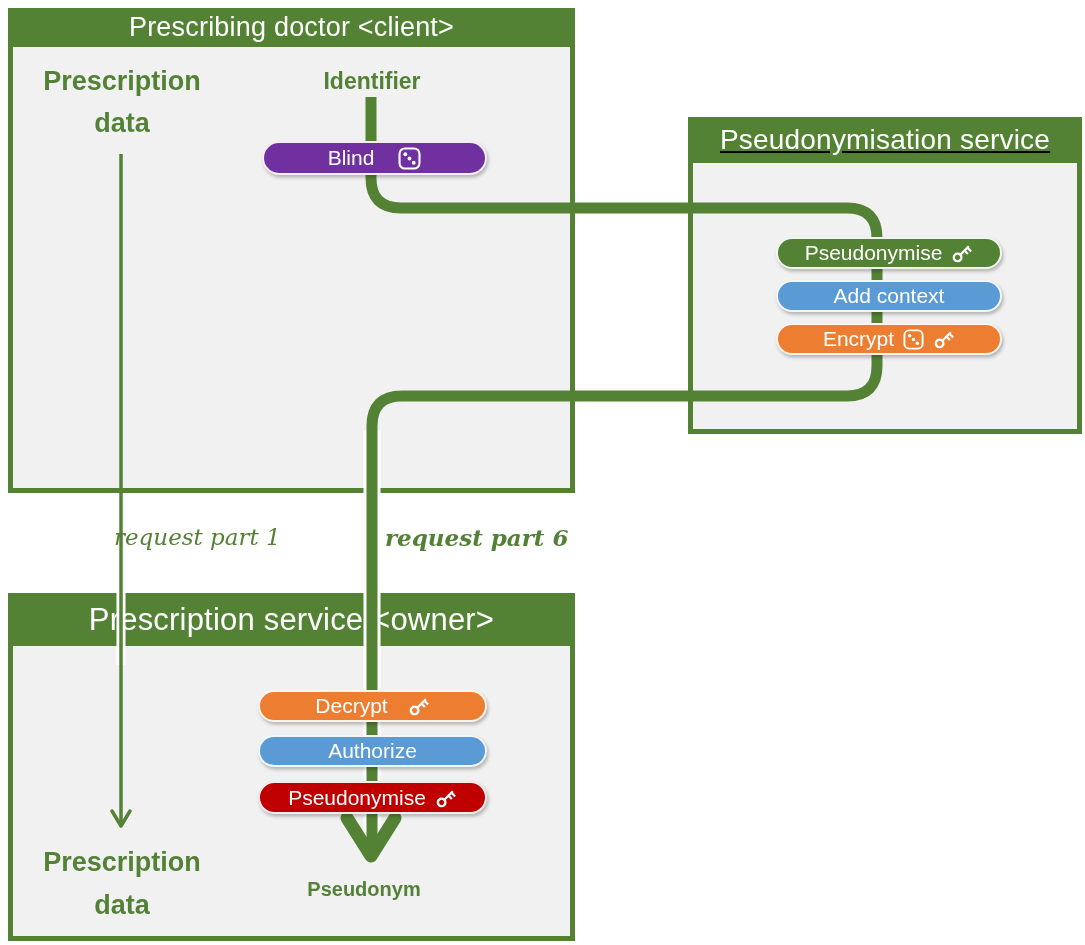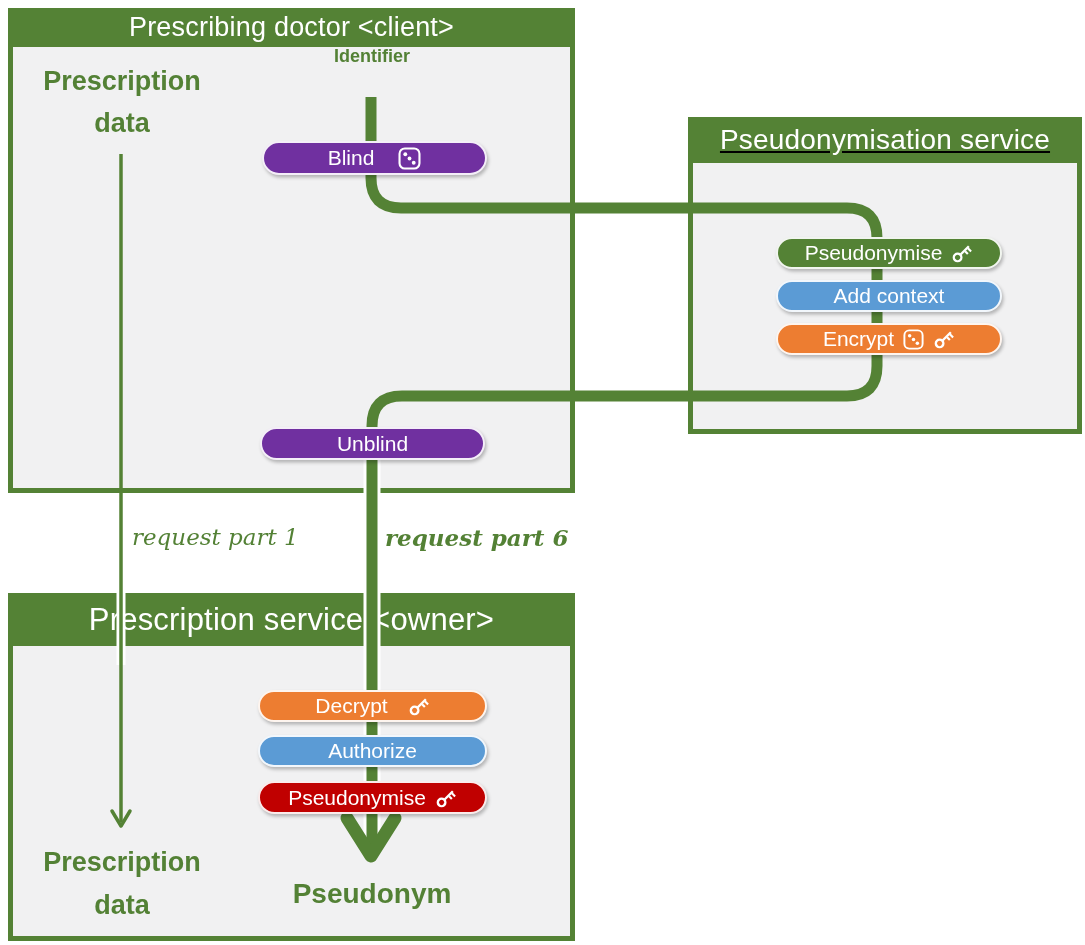--- a/index.html
+++ b/index.html
@@ -40,25 +40,25 @@
   #pill-pseudonymise-svc{left:776px;top:237px;width:226px;height:32px;background:var(--green);}
   #pill-add-context{left:776px;top:280px;width:226px;height:32px;background:var(--blue);}
   #pill-encrypt{left:776px;top:323px;width:226px;height:32px;background:var(--orange);}
   #pill-decrypt{left:258px;top:690px;width:229px;height:32px;background:var(--orange);gap:20px;text-align:center;}
   #pill-authorize{left:258px;top:735px;width:229px;height:32px;background:var(--blue);}
   #pill-pseudonymise-owner{left:258px;top:781px;width:229px;height:33px;background:var(--red);}
 
   
   .lbl{position:absolute;z-index:3;color:var(--green-text);font-weight:bold;text-align:center;}
   #lbl-presc-top{left:22px;top:60px;width:200px;font-size:27px;line-height:42px;}
-  #lbl-identifier{left:272px;top:46px;width:200px;font-size:18px;}
+  #lbl-identifier{left:272px;top:68px;width:200px;font-size:23px;}
   #lbl-presc-bottom{left:22px;top:841px;width:200px;font-size:27px;line-height:43px;}
-  #lbl-pseudonym{left:272px;top:878px;width:200px;font-size:28px;}
+  #lbl-pseudonym{left:264px;top:878px;width:200px;font-size:20px;}
   .req{position:absolute;z-index:3;color:var(--green-text);font-family:"DejaVu Serif",serif;font-style:italic;font-size:23px;white-space:nowrap;}
-  #lbl-req1{left:132px;top:524px;font-weight:normal;}
+  #lbl-req1{left:114px;top:524px;font-weight:normal;}
   #lbl-req2{left:385px;top:524px;font-weight:bold;}
 </style>
 </head>
 <body>
 
 <div class="stage">
 
   <div class="box" id="box-client">
     <div class="box-header">Prescribing doctor &lt;client&gt;</div>
     <div class="box-body"></div>
@@ -95,23 +95,20 @@
   <div class="pill" id="pill-blind">
     <span>Blind</span>
     <span class="ic">
       <svg width="23" height="23" viewBox="0 0 24 24">
         <rect x="1.6" y="1.6" width="20.8" height="20.8" rx="5.5" fill="none" stroke="#fff" stroke-width="2.2"></rect>
         <circle cx="7.6" cy="7.6" r="2" fill="#fff"></circle>
           <circle cx="12" cy="12" r="2" fill="#fff"></circle>
           <circle cx="16.4" cy="16.4" r="2" fill="#fff"></circle>
       </svg>
     </span>
-  </div>
-  <div class="pill" id="pill-unblind">
-    <span>Unblind</span>
   </div>
 
   <div class="pill" id="pill-pseudonymise-svc">
     <span>Pseudonymise</span>
     <span class="ic">
       <svg width="22" height="22" viewBox="0 0 24 24">
         <g transform="rotate(-45 12 12)" stroke="#fff" fill="#fff">
           <circle cx="5.2" cy="12" r="4.1" fill="none" stroke-width="2.6"></circle>
           <rect x="9" y="10.8" width="13.5" height="2.6" stroke="none"></rect>
           <rect x="14.6" y="13" width="2.4" height="4.2" stroke="none"></rect>

